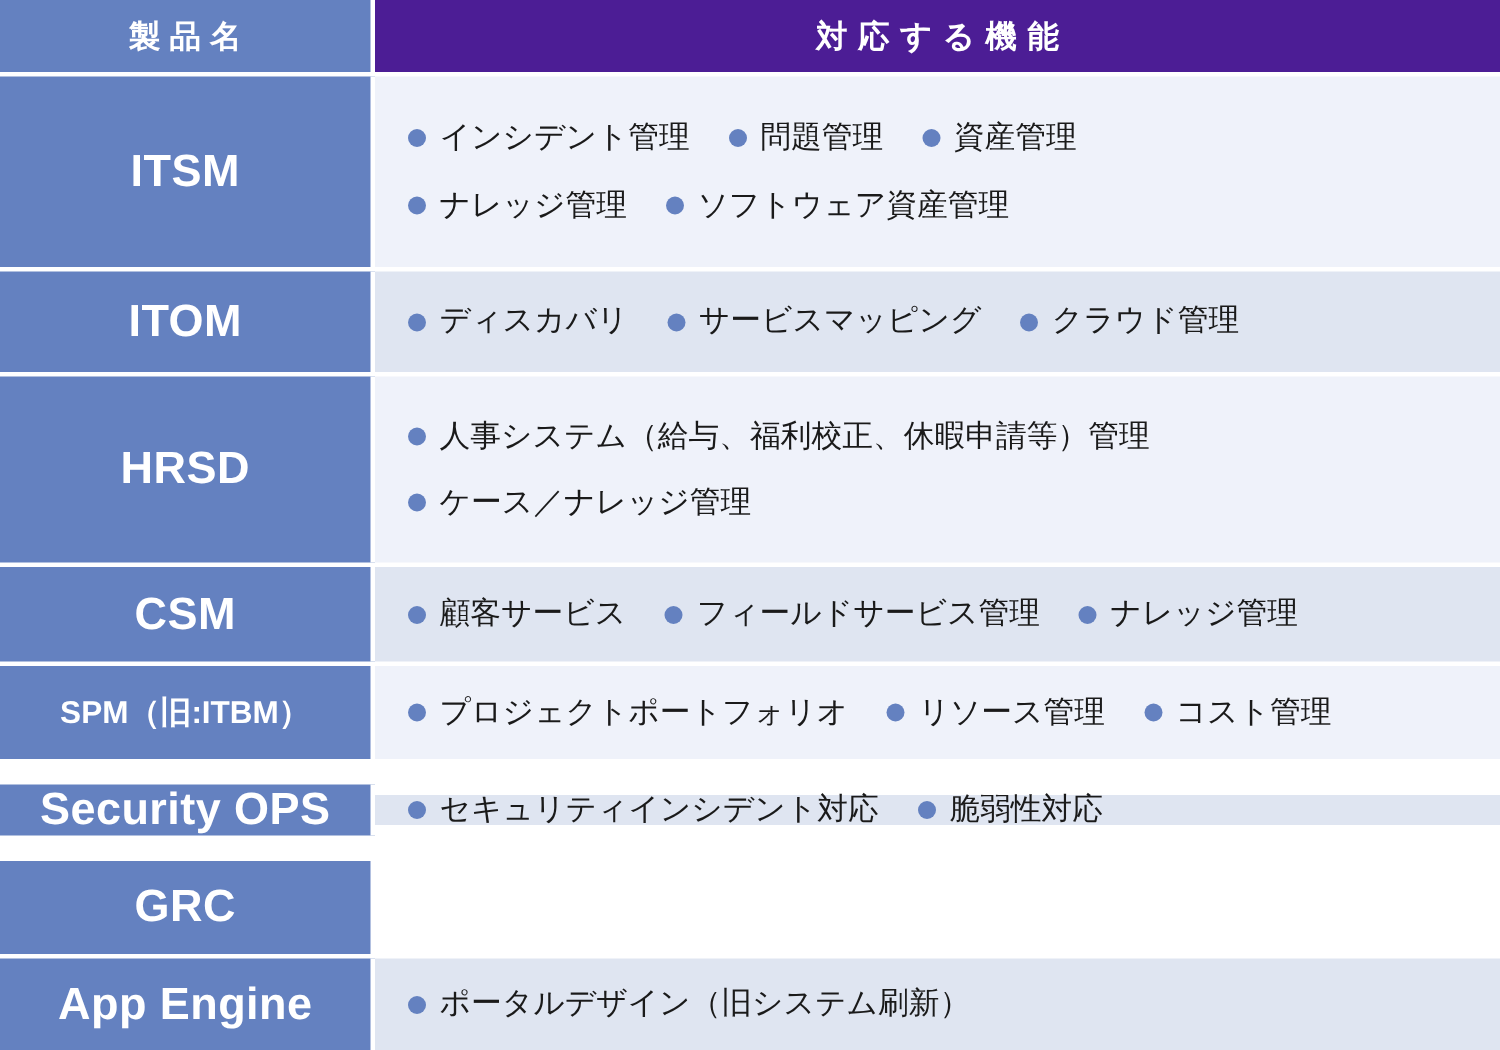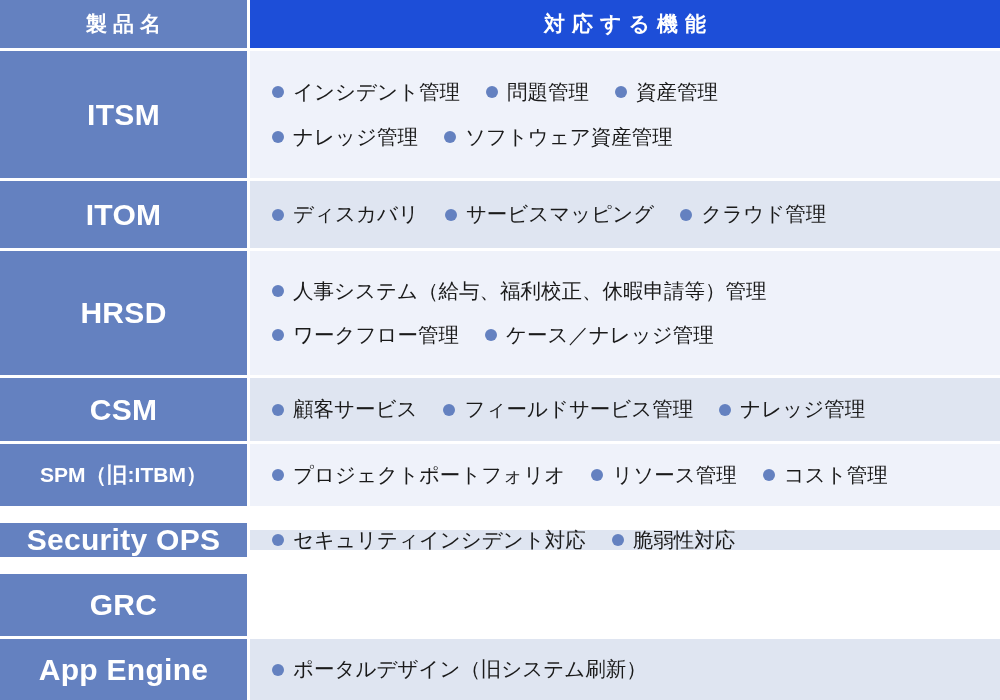--- a/index.html
+++ b/index.html
@@ -65,21 +65,21 @@
     background: #eff2fa;
     display: flex;
     flex-direction: column;
     justify-content: center;
     box-sizing: border-box;
     padding: 0 0 0 22px;
   }
   .row.alt .cell-features { background: #dfe5f1; }
 
   .cell-features.header-cell {
-    background: #1d4ed8;
+    background: #4c1d95;
     color: #ffffff;
     font-weight: bold;
     font-size: 21px;
     letter-spacing: 7px;
     text-indent: 7px;
     align-items: center;
     justify-content: center;
     padding: 0;
   }
 
@@ -187,24 +187,20 @@
     <div class="cell-features">
       <div class="feature-line">
         <span class="feature-item">
             <span class="bullet"></span>
             <span>人事システム（給与、福利校正、休暇申請等）管理</span>
           </span>
       </div>
       <div class="feature-line">
         <span class="feature-item">
             <span class="bullet"></span>
-            <span>ワークフロー管理</span>
-          </span>
-        <span class="feature-item">
-            <span class="bullet"></span>
             <span>ケース／ナレッジ管理</span>
           </span>
       </div>
     </div>
   </div>
 
   <div class="row alt h-csm">
     <div class="cell-product">CSM</div>
     <div class="cell-features">
       <div class="feature-line">

